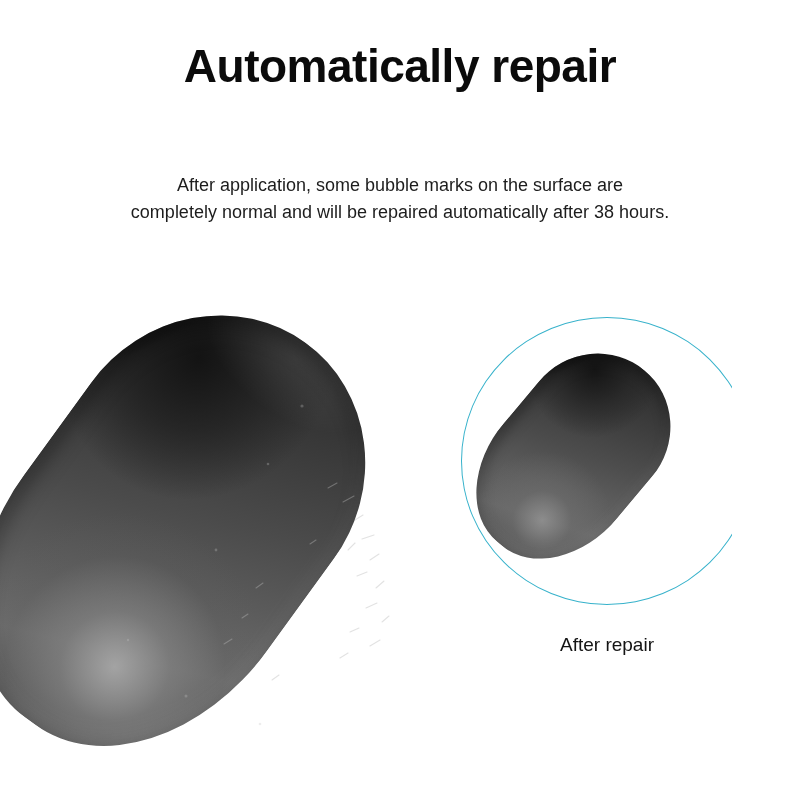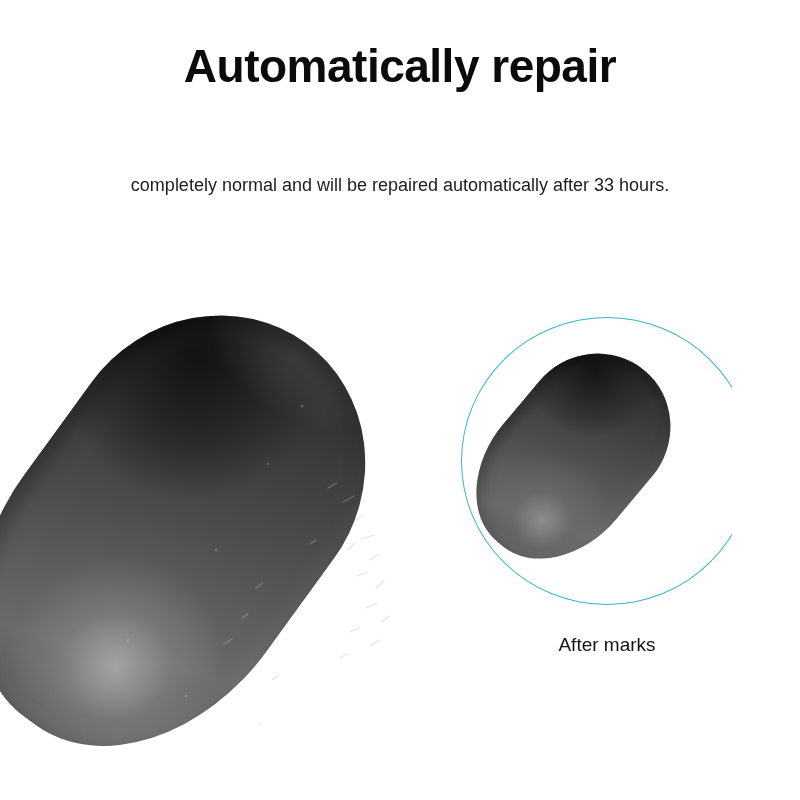--- a/index.html
+++ b/index.html
@@ -209,21 +209,22 @@
 </head>
 <body>
 
 <div id="page">
 
   <div class="headline">
     <span class="hl-line">Automatically repair</span>
   </div>
 
   <div class="subhead">
-    <span class="sub-line">completely normal and will be repaired automatically after 33 hours.</span>
+    <span class="sub-line">After application, some bubble marks on the surface are</span>
+    <span class="sub-line">completely normal and will be repaired automatically after 38 hours.</span>
   </div>
 
   <div class="big-mouse-wrap">
 
     <div class="big-mouse"></div>
     <div class="big-mouse-rim"></div>
     <div class="big-mouse-topglow"></div>
 
     <svg class="bubble-marks" viewBox="0 0 430 505">
       <g stroke="#b9b9b9" stroke-width="1.1" fill="none" stroke-linecap="round" opacity="0.75">
@@ -255,15 +256,15 @@
         <circle cx="118" cy="352" r="1.2"></circle>
       </g>
     </svg>
   </div>
 
   <div class="callout">
     <div class="callout-ring"></div>
     <div class="small-mouse"></div>
     <div class="small-mouse-rim"></div>
   </div>
-  <div class="callout-caption">After marks</div>
+  <div class="callout-caption">After repair</div>
 
 </div>
 
 </body></html>

